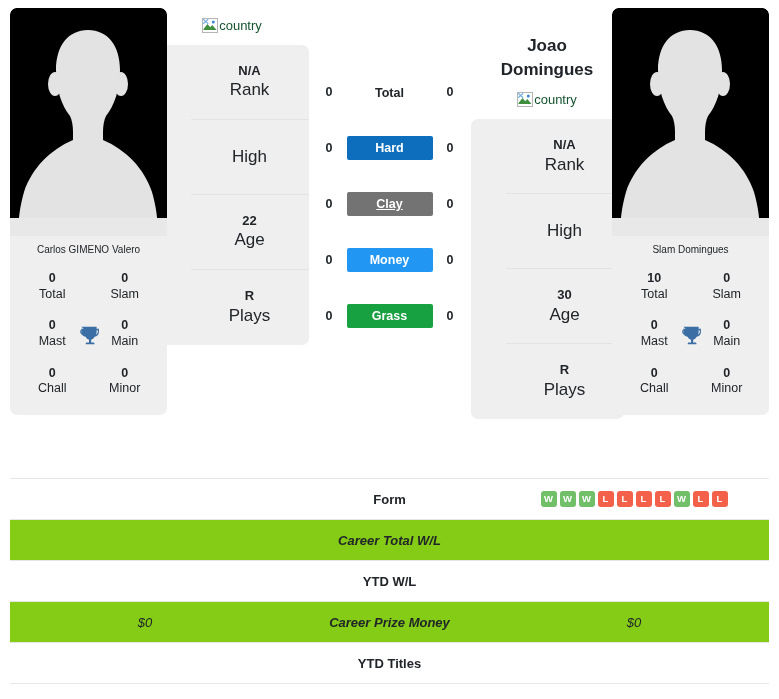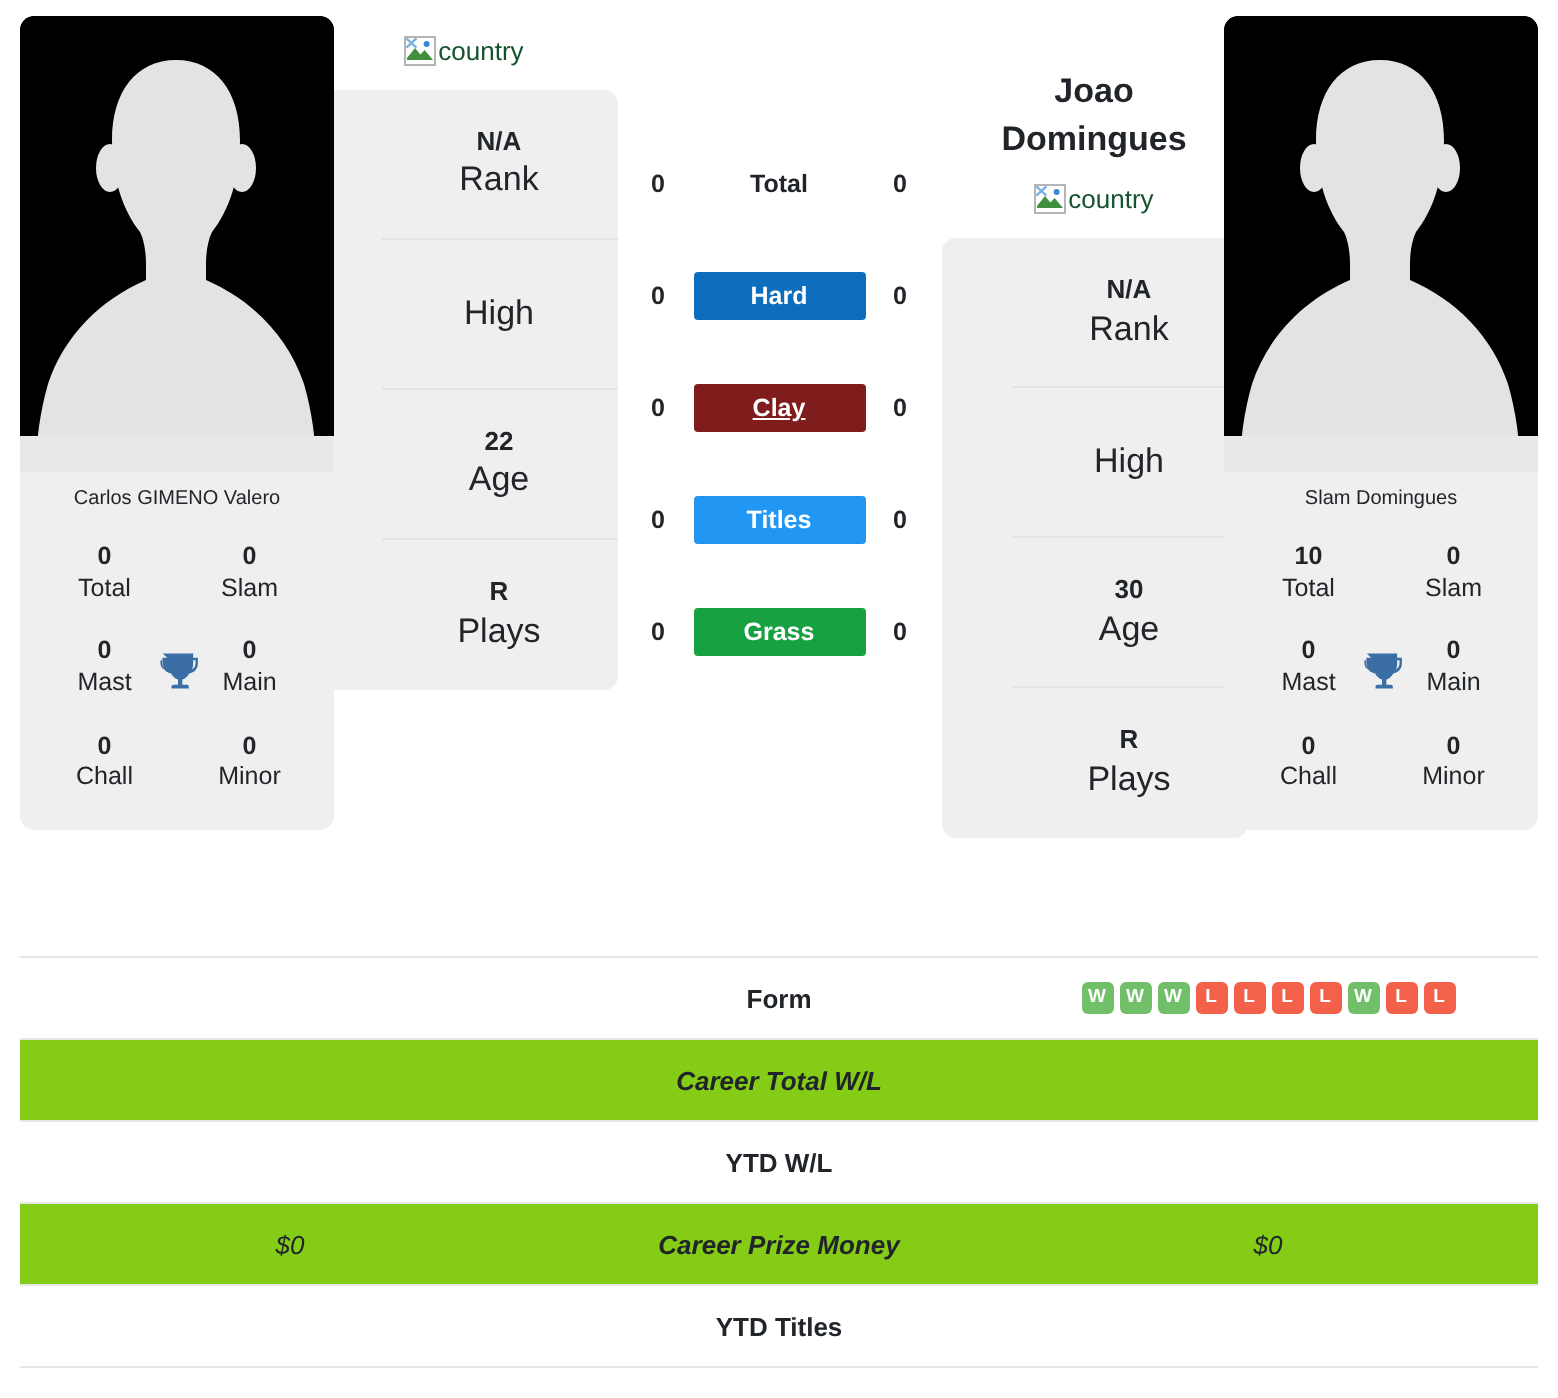--- a/index.html
+++ b/index.html
@@ -328,29 +328,29 @@
         <div class="srow-num">0</div>
         <div class="srow-mid">
           <span class="surface-badge" style="background: rgb(13, 110, 189);">Hard</span>
         </div>
         <div class="srow-num">0</div>
       </div>
 
       <div class="surface-row">
         <div class="srow-num">0</div>
         <div class="srow-mid">
-          <span class="surface-badge" style="background: #7f1d1d; text-decoration: underline;">Clay</span>
+          <span class="surface-badge" style="background: #737373; text-decoration: underline;">Clay</span>
         </div>
         <div class="srow-num">0</div>
       </div>
 
       <div class="surface-row">
         <div class="srow-num">0</div>
         <div class="srow-mid">
-          <span class="surface-badge" style="background: rgb(33, 150, 243);">Titles</span>
+          <span class="surface-badge" style="background: rgb(33, 150, 243);">Money</span>
         </div>
         <div class="srow-num">0</div>
       </div>
 
       <div class="surface-row">
         <div class="srow-num">0</div>
         <div class="srow-mid">
           <span class="surface-badge" style="background: rgb(24, 161, 65);">Grass</span>
         </div>
         <div class="srow-num">0</div>

